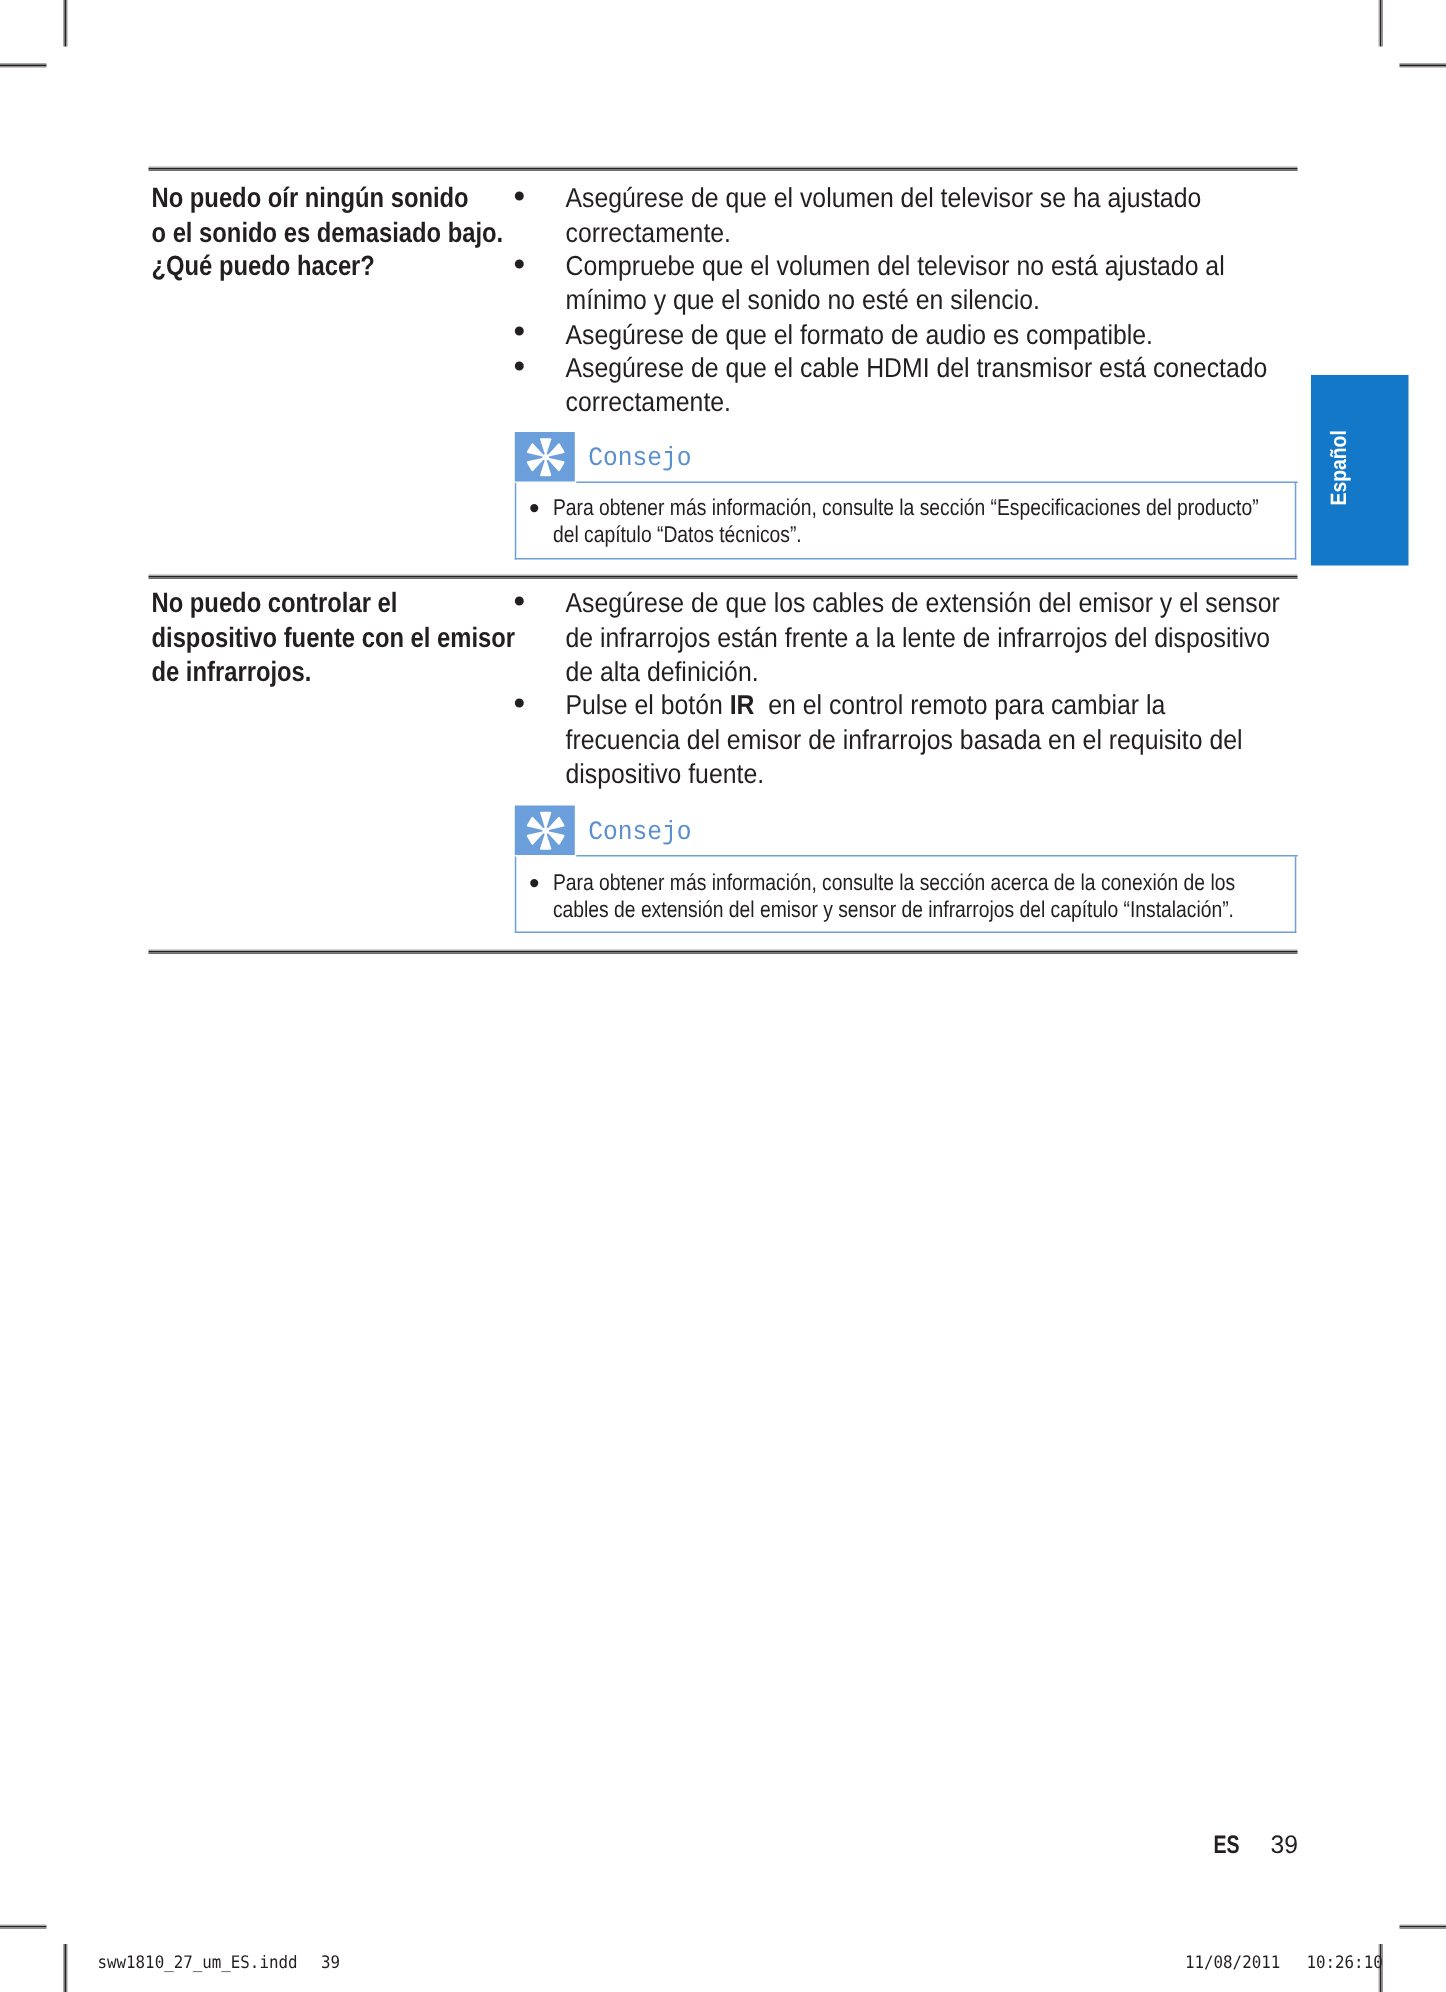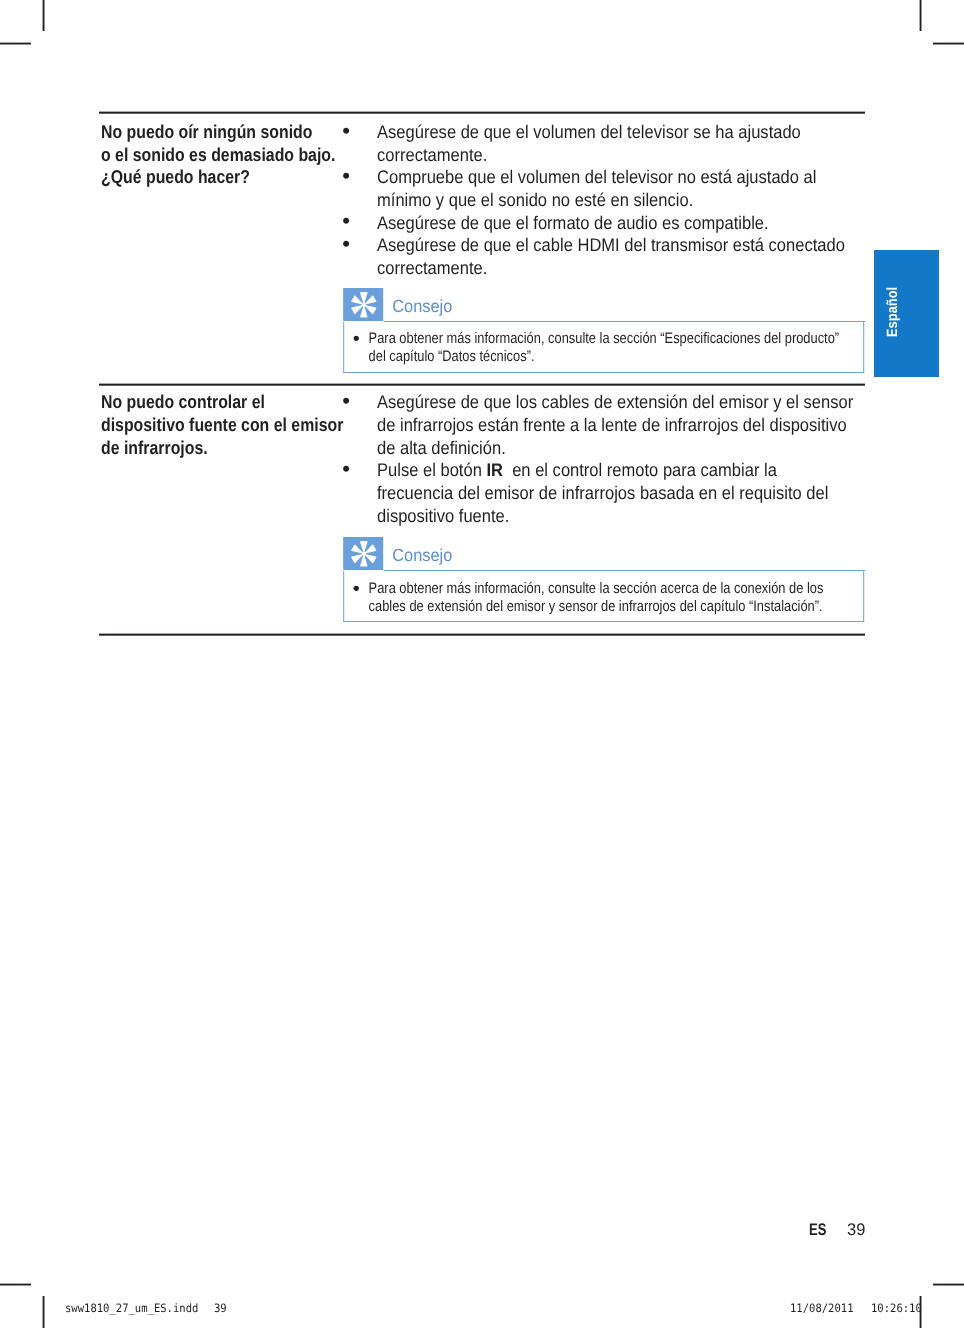--- a/index.html
+++ b/index.html
@@ -49,21 +49,21 @@
   .bullet-dot{position:absolute;left:-3.3px;top:-1.4px;width:35.4px;
               font-size:22.1px;line-height:22.66px;color:#231f20;text-align:left;
               transform:scaleX(1.1055);transform-origin:0 0;}
   .bullet-text{margin-left:35.4px;font-size:18.3px;line-height:22.66px;
                color:#231f20;}
   .bullet-text b{font-weight:bold;}
 
   
   .tip{position:relative;left:0px;margin-left:-2.45px;width:564.5px;
        transform:scaleX(1.10546);transform-origin:0 0;}
-  .tip-head{position:relative;height:31.4px;}
+  .tip-head{position:relative;height:31.4px;font-family:Liberation Mono, monospace;}
   .tip-icon{position:absolute;left:-0.3px;top:-2.4px;width:40.6px;height:32.8px;background:#6b9fdb;}
   .tip-icon svg{display:block;}
   .tip-label{position:absolute;left:49.4px;top:0px;font-size:17.6px;
              line-height:30.3px;color:#5b8fcf;
              transform:scaleX(0.9316);transform-origin:0 0;white-space:nowrap;}
   .tip-body{position:relative;border:1.3px solid #6ea0d7;border-top:none;
             box-sizing:border-box;width:521.4px;
             padding:8.3px 8px 5.6px 11.3px;}
   .tip-body .topline{position:absolute;left:40.2px;right:-1.3px;top:-1.3px;height:1.3px;background:#6ea0d7;}
   .tipinner{transform:scaleX(0.8452);transform-origin:0 0;width:573px;}

